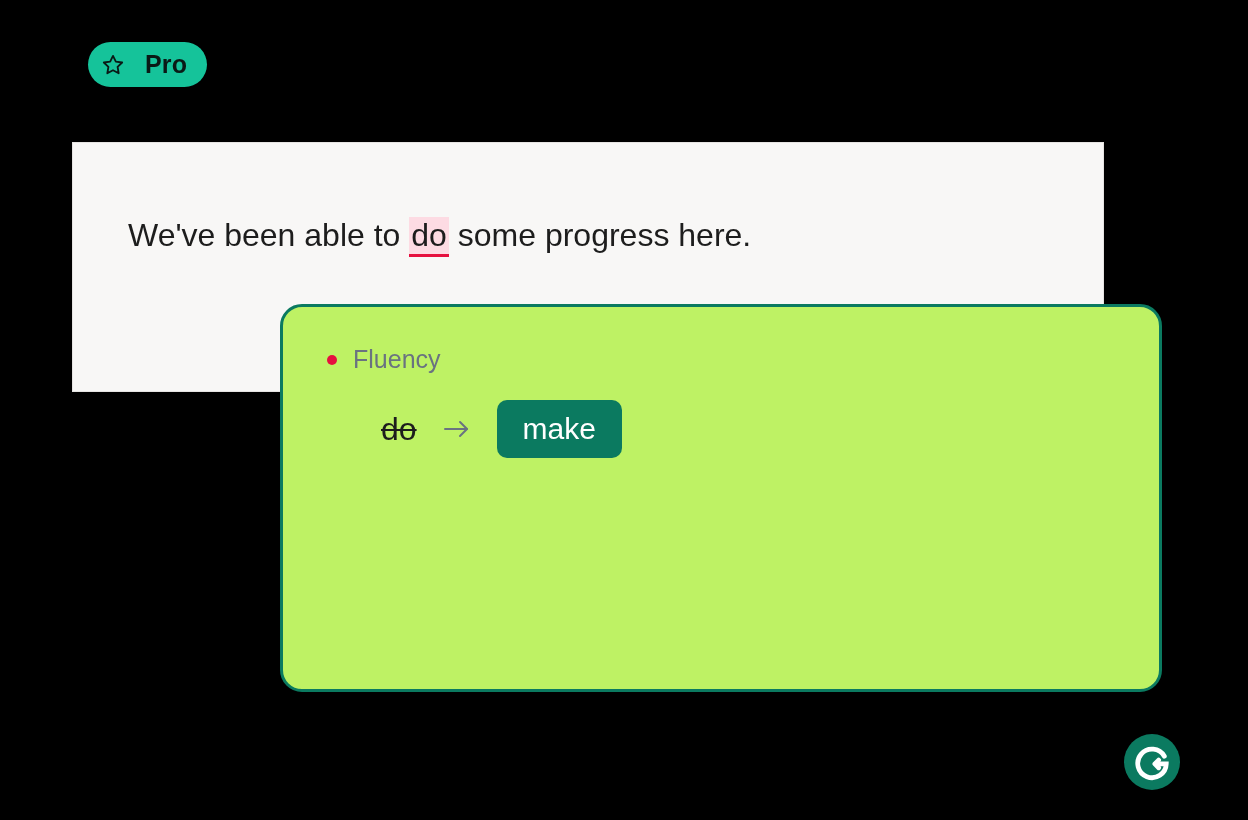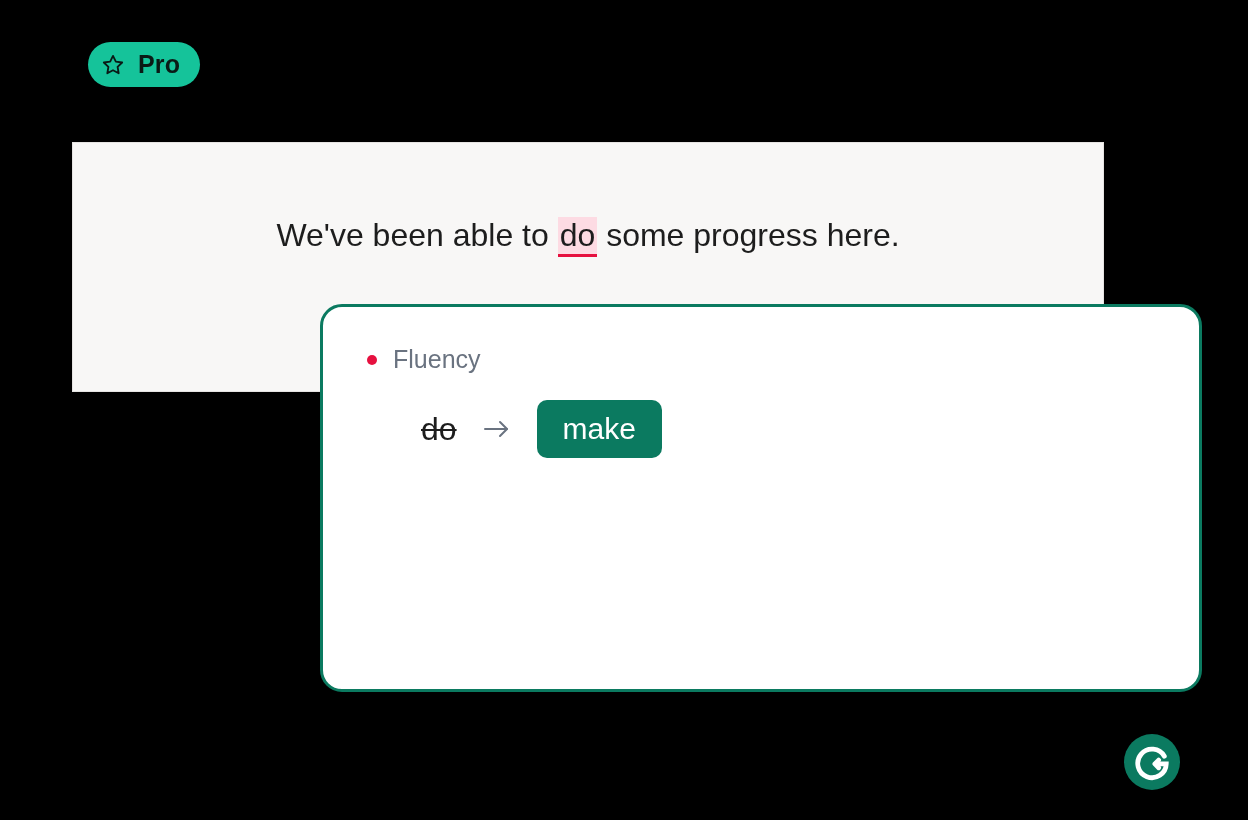--- a/index.html
+++ b/index.html
@@ -13,21 +13,21 @@
     }
     .pro-badge {
       position: absolute;
       top: 42px;
       left: 88px;
       background: #15c39a;
       border-radius: 999px;
       padding: 8px 20px 8px 14px;
       display: flex;
       align-items: center;
-      gap: 14px;
+      gap: 21px;
     }
     .pro-badge .star {
       width: 22px;
       height: 22px;
       display: inline-flex;
       align-items: center;
       justify-content: center;
     }
     .pro-badge .star svg { display: block; }
     .pro-badge .label {
@@ -38,43 +38,41 @@
     }
     .text-card {
       position: absolute;
       top: 142px;
       left: 72px;
       width: 1032px;
       height: 250px;
       background: #f8f7f6;
       border: 1px solid #e6e4e2;
       padding: 72px 55px 0 55px;
-      text-align: center;
     }
     .text-card .sentence {
       font-size: 32px;
       color: #1d1d1d;
       line-height: 1.3;
     }
     .text-card .hl {
       background: #fddbe3;
       border-bottom: 3px solid #e6103f;
       padding: 0 2px 1px 2px;
     }
     .suggestion-card {
       position: absolute;
       top: 304px;
       left: 280px;
       width: 882px;
       height: 388px;
-      background: #ffffff;
+      background: #bef264;
       border: 3px solid #0b7a60;
       border-radius: 22px;
       padding: 38px 44px 40px 44px;
-      margin-left: 40px;
     }
     .cat-row {
       display: flex;
       align-items: center;
       gap: 16px;
       margin-bottom: 26px;
     }
     .cat-dot {
       width: 10px;
       height: 10px;

